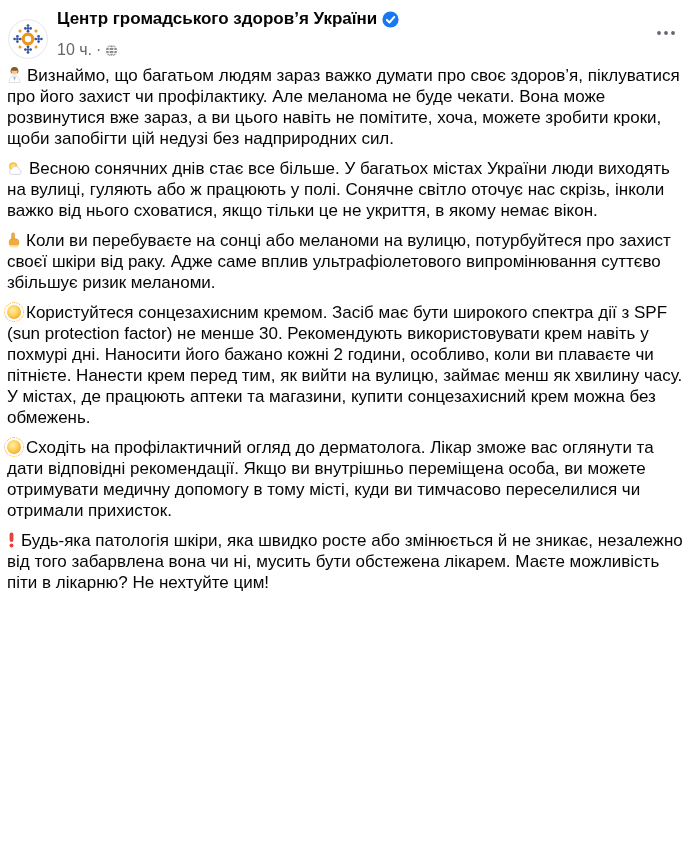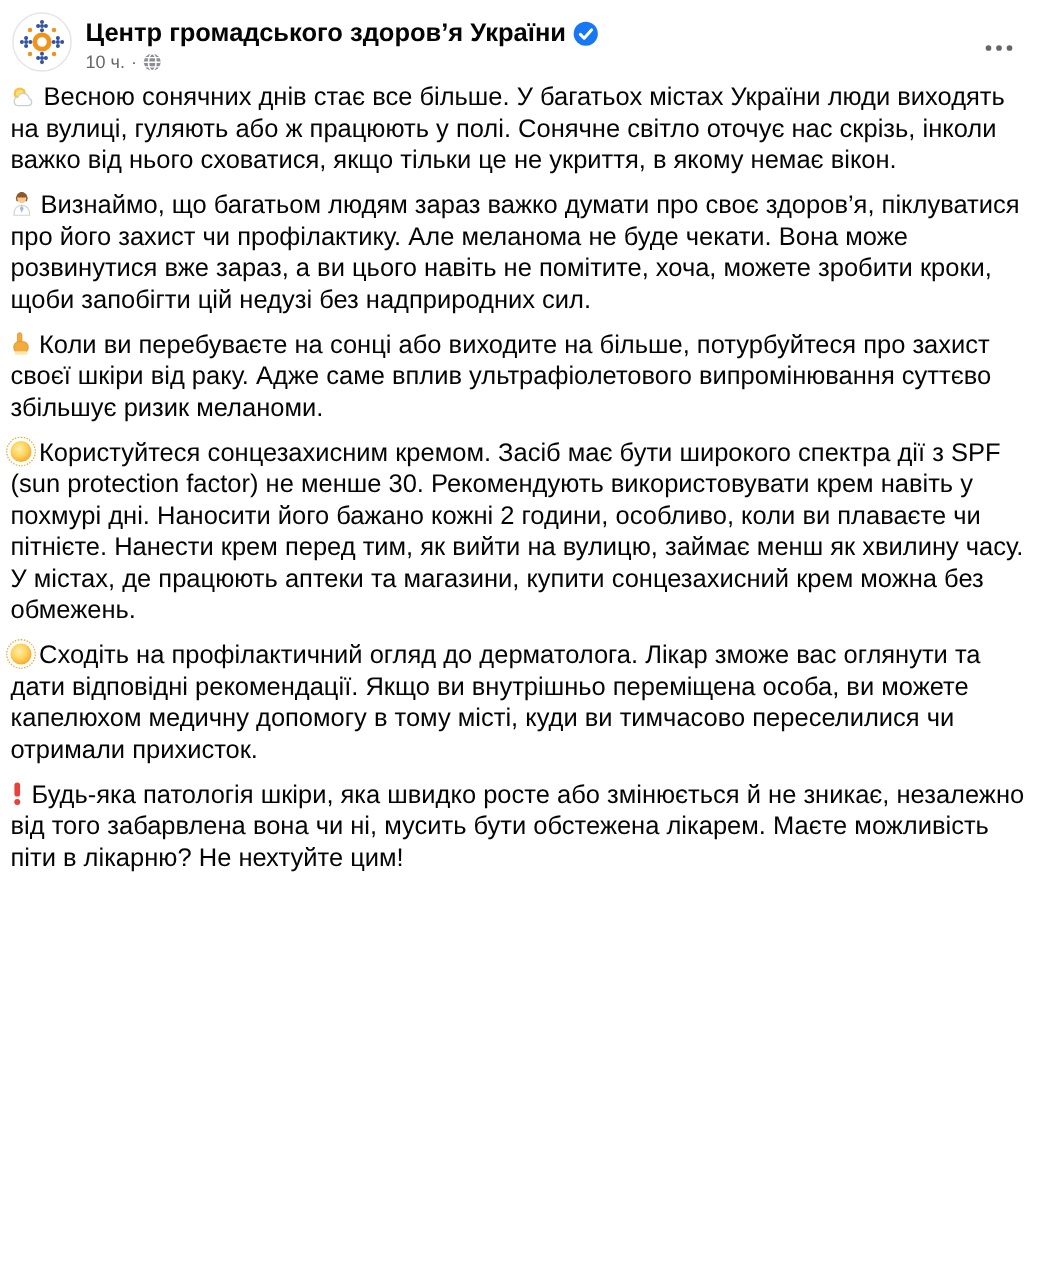--- a/index.html
+++ b/index.html
@@ -8,21 +8,21 @@
     font-family:"Liberation Sans","DejaVu Sans",sans-serif;
     color:#050505; position:relative; box-sizing:border-box;
   }
 
   
   .post-header { display:flex; align-items:flex-end; padding:8px 10px 4px 8px; position:relative; }
   .avatar-wrap { width:40px; height:40px; flex:0 0 40px; margin-right:9px; cursor:pointer; }
   .header-meta { display:flex; flex-direction:column; }
   .name-row { display:flex; align-items:center; gap:5px; }
   .page-name { font-size:17px; font-weight:bold; color:#050505; line-height:22px; cursor:pointer; }
-  .sub-row { display:flex; align-items:center; gap:4px; margin-top:1px; color:#65676b; font-size:12px; }
+  .sub-row { display:flex; align-items:center; gap:4px; margin-top:11px; color:#65676b; font-size:16px; }
   .timestamp { cursor:pointer; }
   .dot-sep { color:#65676b; }
   .menu-btn { position:absolute; right:16px; top:18px; cursor:pointer; padding:4px; }
 
   
   .post-body { padding:2px 7px 0 7px; }
   .post-body p { margin:0 0 9px 0; font-size:17px; line-height:21px; }
   .ptext { white-space:pre-wrap; }
 
   
@@ -103,61 +103,61 @@
         <circle cx="11" cy="3" r="1.9" fill="#606770"></circle>
         <circle cx="18" cy="3" r="1.9" fill="#606770"></circle>
       </svg>
     </div>
   </div>
 
   <div class="post-body">
 
     <p>
       <span class="emoji">
-        <svg width="17" height="15" viewBox="0 0 17 15">
-          <circle cx="6.2" cy="5.4" r="4.1" fill="#fcc23c"></circle>
-          <circle cx="6.2" cy="5.4" r="2.5" fill="#ffde7a"></circle>
-          <path d="M4.6 13.4 a2.9 2.9 0 0 1 .5-5.7 a3.8 3.8 0 0 1 7.3 1 a2.4 2.4 0 0 1 -.5 4.7 z" fill="#ffffff" stroke="#c9ced4" stroke-width="0.8"></path>
-        </svg>
-      </span><span class="ptext">Весною сонячних днів стає все більше. У багатьох містах України люди виходять на вулиці, гуляють або ж працюють у полі. Сонячне світло оточує нас скрізь, інколи важко від нього сховатися, якщо тільки це не укриття, в якому немає вікон.</span>
-    </p>
-
-    <p>
-      <span class="emoji">
         <svg width="15" height="17" viewBox="0 0 15 17">
           <path d="M3.6 5.2 a3.9 3.9 0 1 1 7.8 0 l-.4 2 h-7 z" fill="#8b5a2b"></path>
           <circle cx="7.5" cy="5.4" r="3" fill="#f8c98a"></circle>
           <path d="M4.3 4.2 a3.2 3.2 0 0 1 6.4 0 l-1 .5 h-4.4 z" fill="#8b5a2b"></path>
           <path d="M2.2 16.5 c0-4.2 2-6.6 5.3-6.6 s5.3 2.4 5.3 6.6 z" fill="#ffffff" stroke="#cfd3d8" stroke-width="0.7"></path>
           <path d="M7.5 10.2 l-1.3 1.6 1.3 3 1.3-3 z" fill="#9db9e8"></path>
         </svg>
       </span><span class="ptext">Визнаймо, що багатьом людям зараз важко думати про своє здоров’я, піклуватися про його захист чи профілактику. Але меланома не буде чекати. Вона може розвинутися вже зараз, а ви цього навіть не помітите, хоча, можете зробити кроки, щоби запобігти цій недузі без надприродних сил.</span>
     </p>
 
     <p>
       <span class="emoji">
+        <svg width="17" height="15" viewBox="0 0 17 15">
+          <circle cx="6.2" cy="5.4" r="4.1" fill="#fcc23c"></circle>
+          <circle cx="6.2" cy="5.4" r="2.5" fill="#ffde7a"></circle>
+          <path d="M4.6 13.4 a2.9 2.9 0 0 1 .5-5.7 a3.8 3.8 0 0 1 7.3 1 a2.4 2.4 0 0 1 -.5 4.7 z" fill="#ffffff" stroke="#c9ced4" stroke-width="0.8"></path>
+        </svg>
+      </span><span class="ptext">Весною сонячних днів стає все більше. У багатьох містах України люди виходять на вулиці, гуляють або ж працюють у полі. Сонячне світло оточує нас скрізь, інколи важко від нього сховатися, якщо тільки це не укриття, в якому немає вікон.</span>
+    </p>
+
+    <p>
+      <span class="emoji">
         <svg width="14" height="16" viewBox="0 0 14 16">
           <path d="M4.6 8.5 V2.3 a1.5 1.5 0 0 1 3 0 V8.5 z" fill="#f2ab3c" stroke="#d98f2b" stroke-width="0.5"></path>
           <rect x="2.2" y="6.8" width="9.6" height="7.4" rx="3.2" fill="#f2ab3c" stroke="#d98f2b" stroke-width="0.5"></rect>
           <rect x="2.6" y="13.2" width="8.8" height="2.3" rx="1.1" fill="#ffe6ae"></rect>
         </svg>
-      </span><span class="ptext">Коли ви перебуваєте на сонці або виходите на більше, потурбуйтеся про захист своєї шкіри від раку. Адже саме вплив ультрафіолетового випромінювання суттєво збільшує ризик меланоми.</span>
+      </span><span class="ptext">Коли ви перебуваєте на сонці або меланоми на вулицю, потурбуйтеся про захист своєї шкіри від раку. Адже саме вплив ультрафіолетового випромінювання суттєво збільшує ризик меланоми.</span>
     </p>
 
 
 
     <p>
       <span class="emoji sun-emoji"></span><span class="ptext">Користуйтеся сонцезахисним кремом. Засіб має бути широкого спектра дії з SPF (sun protection factor) не менше 30. Рекомендують використовувати крем навіть у похмурі дні. Наносити його бажано кожні 2 години, особливо, коли ви плаваєте чи пітнієте. Нанести крем перед тим, як вийти на вулицю, займає менш як хвилину часу. У містах, де працюють аптеки та магазини, купити сонцезахисний крем можна без обмежень.</span>
     </p>
 
 
 
 
     <p>
-      <span class="emoji sun-emoji"></span><span class="ptext">Сходіть на профілактичний огляд до дерматолога. Лікар зможе вас оглянути та дати відповідні рекомендації. Якщо ви внутрішньо переміщена особа, ви можете капелюхом медичну допомогу в тому місті, куди ви тимчасово переселилися чи отримали прихисток.</span>
+      <span class="emoji sun-emoji"></span><span class="ptext">Сходіть на профілактичний огляд до дерматолога. Лікар зможе вас оглянути та дати відповідні рекомендації. Якщо ви внутрішньо переміщена особа, ви можете отримувати медичну допомогу в тому місті, куди ви тимчасово переселилися чи отримали прихисток.</span>
     </p>
 
     <p>
       <span class="emoji">
         <svg width="9" height="16" viewBox="0 0 9 16">
           <rect x="2.6" y="0.6" width="3.8" height="9.4" rx="1.9" fill="#e8403a"></rect>
           <circle cx="4.5" cy="13.6" r="2" fill="#e8403a"></circle>
         </svg>
       </span><span class="ptext">Будь-яка патологія шкіри, яка швидко росте або змінюється й не зникає, незалежно від того забарвлена вона чи ні, мусить бути обстежена лікарем. Маєте можливість піти в лікарню? Не нехтуйте цим!</span>
     </p>

